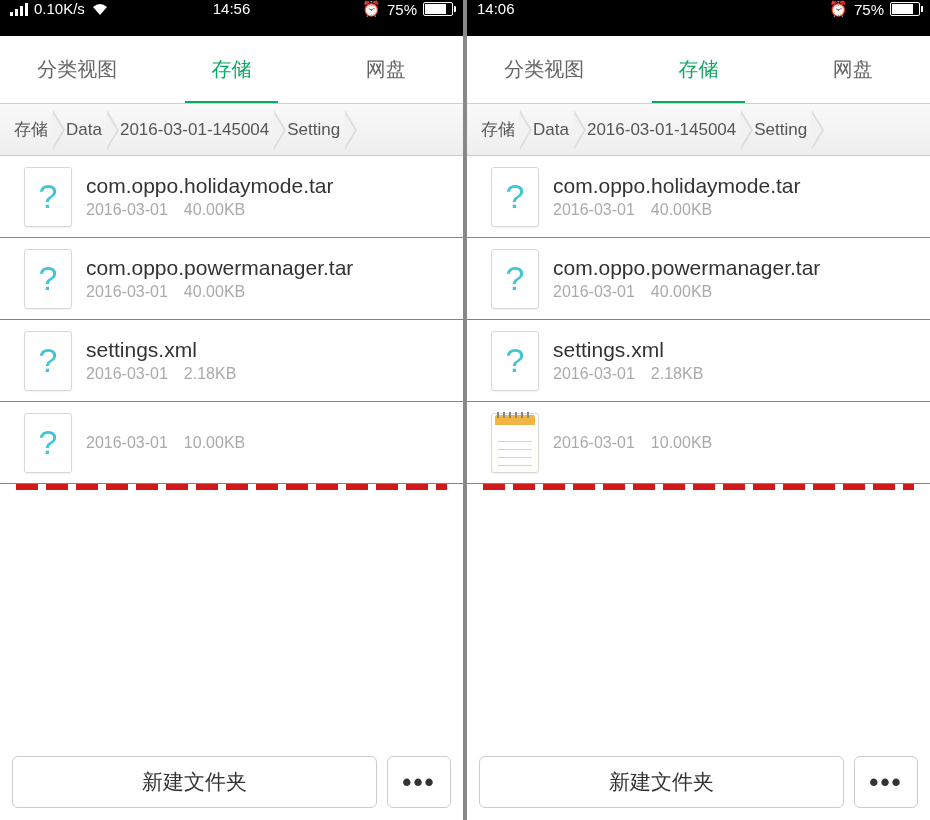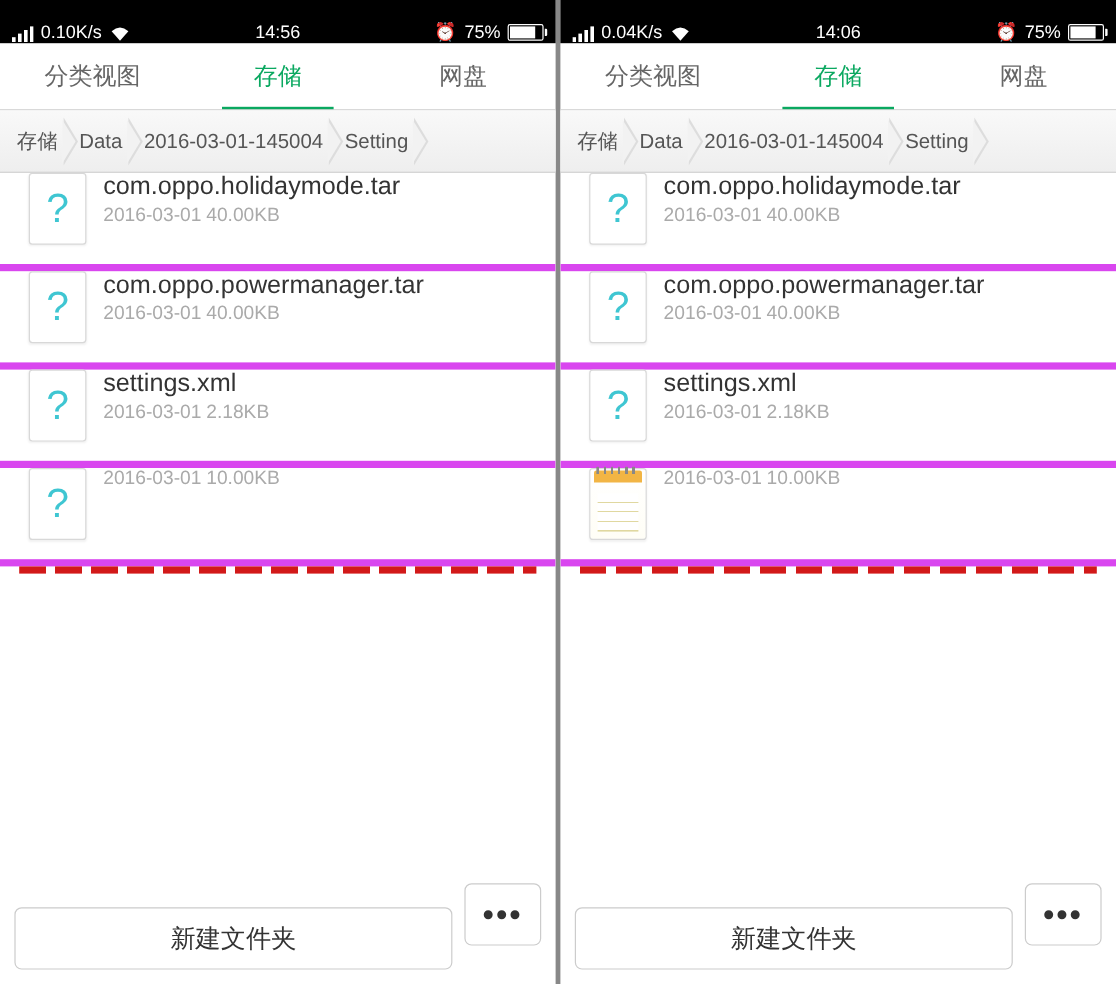--- a/index.html
+++ b/index.html
@@ -17,21 +17,21 @@
       background: #fff;
       display: flex;
       flex-direction: column;
       position: relative;
     }
     .status-bar {
       height: 36px;
       background: #000;
       color: #fff;
       display: flex;
-      align-items: flex-end;
+      align-items: flex-start;
       padding: 0 10px;
       font-size: 15px;
     }
     .status-left { display: flex; align-items: center; gap: 6px; flex: 1; }
     .status-center { flex: 0; }
     .status-right { display: flex; align-items: center; gap: 6px; flex: 1; justify-content: flex-end; }
     .signal-icon, .wifi-icon { display: inline-flex; }
     .battery-icon {
       width: 30px;
       height: 14px;
@@ -53,21 +53,21 @@
       position: absolute;
       left: 1px;
       top: 1px;
       bottom: 1px;
       width: 75%;
       background: #fff;
     }
     .alarm-icon { font-size: 15px; }
     .tabs {
       display: flex;
-      height: 56px;
+      height: 68px;
       border-bottom: 1px solid #d0d0d0;
     }
     .tab {
       flex: 1;
       display: flex;
       align-items: center;
       justify-content: center;
       font-size: 20px;
       color: #666;
       position: relative;
@@ -128,23 +128,24 @@
       width: 0;
       height: 0;
       border-top: 18px solid transparent;
       border-bottom: 18px solid transparent;
       border-left: 11px solid #f2f2f2;
       z-index: 2;
     }
     .file-list { flex: 1; overflow: hidden; }
     .file-item {
       display: flex;
+      align-items: center;
       height: 82px;
       padding: 0 12px 0 24px;
-      border-bottom: 6px solid #d946ef;
+      border-bottom: 1px solid #d946ef;
       gap: 14px;
       cursor: pointer;
     }
     .file-icon {
       width: 48px;
       height: 60px;
       background: #fff;
       border: 1px solid #d8d8d8;
       border-radius: 3px;
       display: flex;
@@ -192,21 +193,21 @@
     .file-name {
       font-size: 21px;
       color: #333;
       font-weight: 300;
       margin-bottom: 3px;
     }
     .file-meta {
       font-size: 16px;
       color: #aaa;
       display: flex;
-      gap: 4px;
+      gap: 16px;
     }
     .highlight {
       height: 6px;
       margin: 0 16px;
       background: repeating-linear-gradient(90deg, #d21919 0 22px, transparent 22px 30px);
     }
     .bottom-bar {
       display: flex;
       gap: 10px;
       padding: 12px;
@@ -216,21 +217,21 @@
       border-radius: 6px;
       background: #fff;
       font-size: 21px;
       color: #333;
       display: flex;
       align-items: center;
       justify-content: center;
       height: 52px;
       cursor: pointer;
     }
-    .btn-main { flex: 1; margin-top: 20px; }
+    .btn-main { flex: 1; }
     .btn-more { width: 64px; font-size: 26px; letter-spacing: 2px; font-weight: bold; }
   </style>
 </head>
 <body>
 
 <div class="phone">
   <div class="status-bar">
     <div class="status-left">
       <span class="signal-icon">
         <svg width="18" height="14" viewBox="0 0 18 14">
@@ -314,36 +315,20 @@
   </div>
 
   <div class="bottom-bar">
     <div class="btn btn-main">新建文件夹</div>
     <div class="btn btn-more">•••</div>
   </div>
 </div>
 
 <div class="phone">
   <div class="status-bar">
-    <div class="status-left">
-      <span class="signal-icon">
-        <svg width="18" height="14" viewBox="0 0 18 14">
-            <rect x="0" y="10" width="3" height="4" fill="#fff"></rect>
-            <rect x="5" y="7" width="3" height="7" fill="#fff"></rect>
-            <rect x="10" y="4" width="3" height="10" fill="#fff"></rect>
-            <rect x="15" y="1" width="3" height="13" fill="#fff"></rect>
-          </svg>
-      </span>
-      <span>0.04K/s</span>
-      <span class="wifi-icon">
-        <svg width="18" height="14" viewBox="0 0 18 14">
-            <path d="M9 13 L2 5 Q9 -1 16 5 Z" fill="#fff"></path>
-          </svg>
-      </span>
-    </div>
     <div class="status-center">14:06</div>
     <div class="status-right">
       <span class="alarm-icon">⏰</span>
       <span>75%</span>
       <span class="battery-icon">
           <span class="battery-fill"></span>
         </span>
     </div>
   </div>
 

